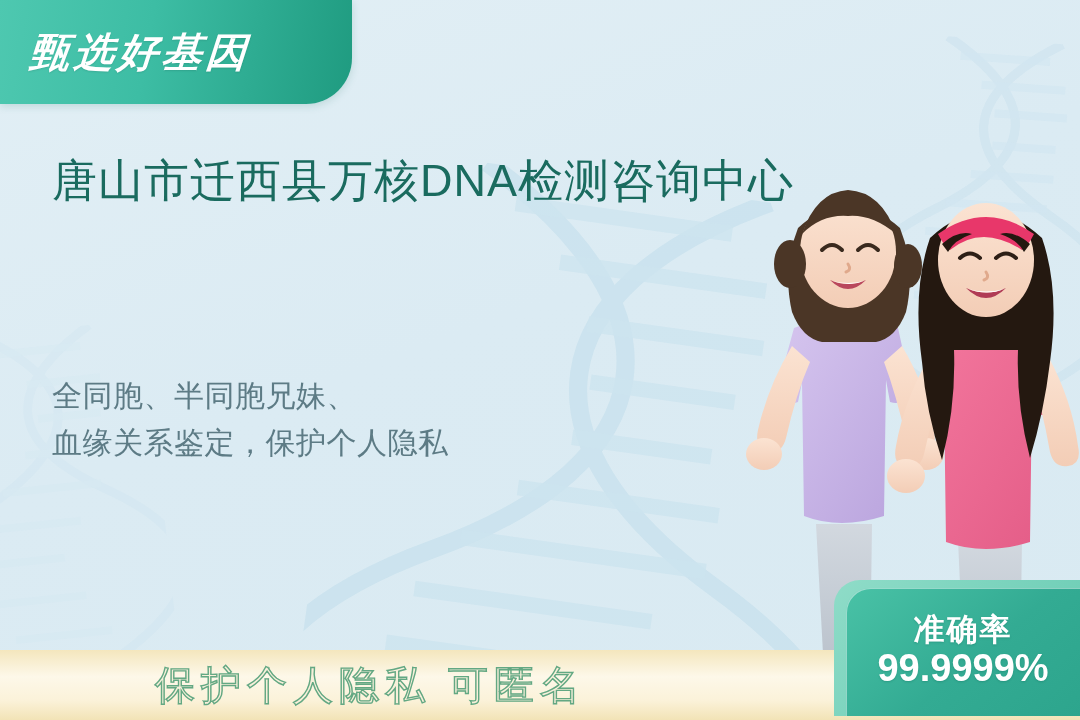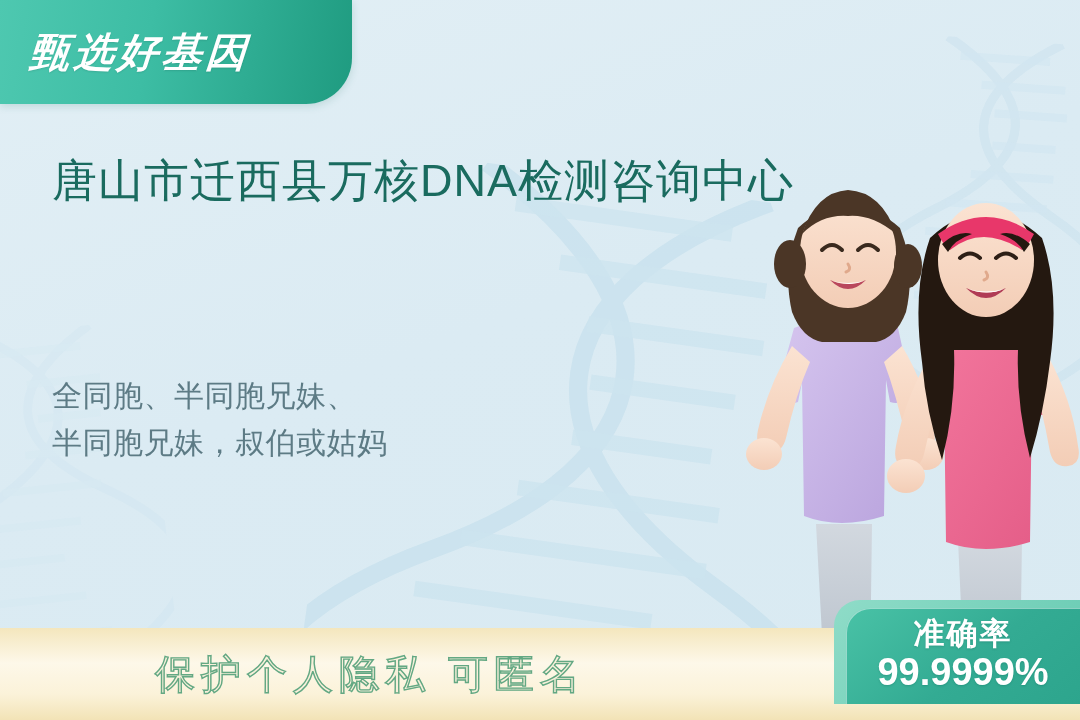--- a/index.html
+++ b/index.html
@@ -50,42 +50,42 @@
   
   .body-copy{
     position:absolute;left:40px;top:372px;width:520px;
     color:#5d7b85;font-size:30px;line-height:1.58;font-weight:400;
     letter-spacing:.5px;
     margin-left:12px;
   }
   .body-copy div{white-space:nowrap;}
 
   
-  .acc-wrap{position:absolute;right:0;bottom:16px;width:262px;height:104px;text-decoration:underline;}
+  .acc-wrap{position:absolute;right:0;bottom:4px;width:262px;height:136px;text-decoration:underline;}
   .acc-shadow{
     position:absolute;left:16px;top:0;right:0;bottom:0;
     background:linear-gradient(135deg,#8fdcc8 0%,#63c9b0 100%);
     border-top-left-radius:26px;
   }
   .acc-panel{
     position:absolute;left:28px;top:8px;right:0;bottom:0;
     background:linear-gradient(140deg,#49c2a6 0%,#33ab93 55%,#2da58d 100%);
     border-top-left-radius:24px;
     box-shadow:inset 1px 1px 0 rgba(255,255,255,.45);
     display:flex;flex-direction:column;align-items:center;justify-content:center;
     color:#ffffff;
   }
   .acc-label{font-size:31px;font-weight:700;letter-spacing:2px;line-height:1.05;
     text-shadow:0 1px 2px rgba(0,90,75,.25);}
   .acc-value{font-size:38px;font-weight:700;letter-spacing:0px;line-height:1.1;margin-top:2px;
     text-shadow:0 1px 2px rgba(0,90,75,.25);}
 
   
   .bottom-strip{
-    position:absolute;left:0;bottom:0;width:1080px;height:92px;
+    position:absolute;left:0;bottom:0;width:1080px;height:70px;
     background:linear-gradient(180deg,#f4e6bd 0%,#fdf8e9 38%,#fbf2d9 72%,#f2e3b6 100%);
     display:flex;align-items:center;
   }
   .bottom-text{
     margin-left:155px;
     font-size:40px;font-weight:400;letter-spacing:6px;
     color:#f7f0da;
     -webkit-text-stroke:1.4px #63a883;
     text-shadow:0 0 0 #63a883;
   }
@@ -248,21 +248,21 @@
   </div>
 
   <div class="brand-banner">
     <div class="brand-text">甄选好基因</div>
   </div>
 
   <div class="headline">唐山市迁西县万核DNA检测咨询中心</div>
 
   <div class="body-copy">
     <div>全同胞、半同胞兄妹、</div>
-    <div>半同胞兄妹，叔伯或姑妈</div>
+    <div>血缘关系鉴定，保护个人隐私</div>
   </div>
 
   <div class="bottom-strip">
     <div class="bottom-text">保护个人隐私 可匿名</div>
   </div>
 
   <div class="acc-wrap">
     <div class="acc-shadow"></div>
     <div class="acc-panel">
       <div class="acc-label">准确率</div>

